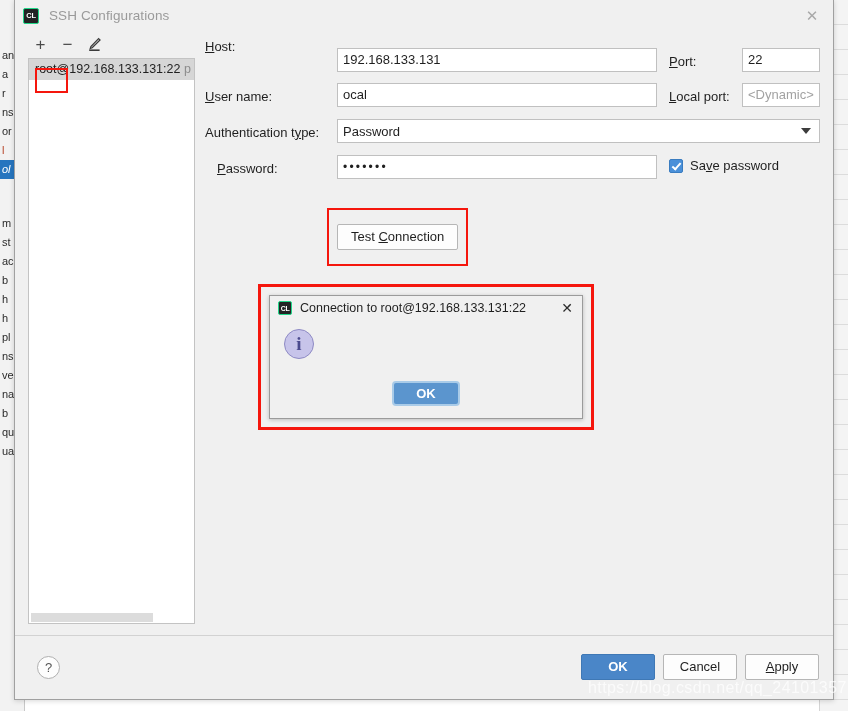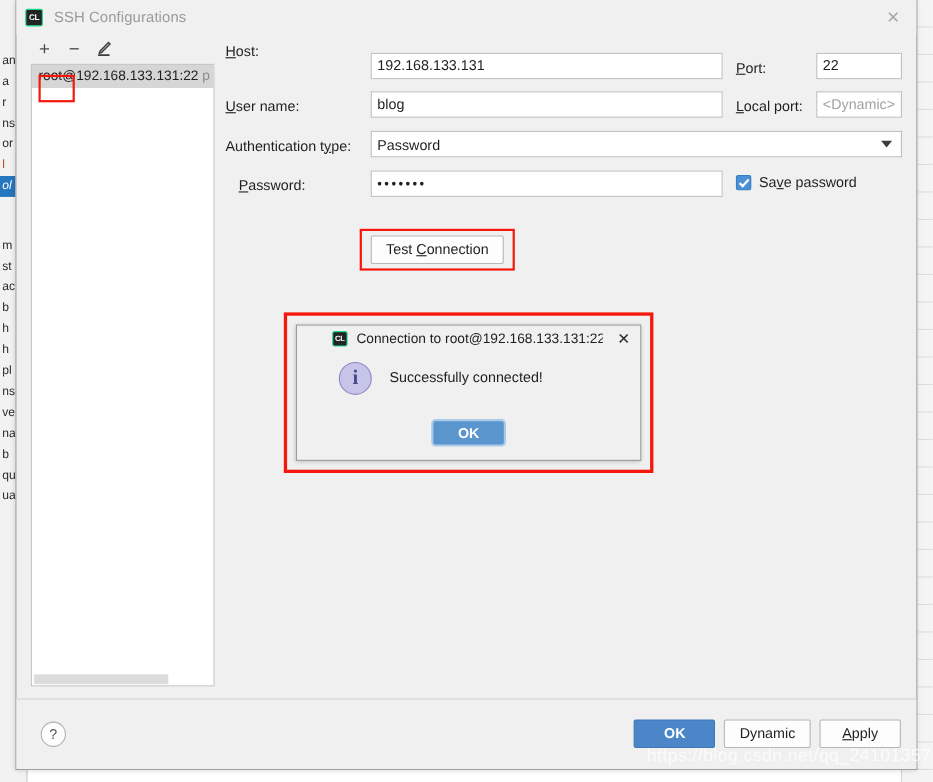--- a/index.html
+++ b/index.html
@@ -283,21 +283,21 @@
     cursor: pointer;
     box-sizing: border-box;
     white-space: nowrap;
   }
 
   
   .test-wrap {
     position: absolute;
     left: 122px; top: 177px;
     border: 2px solid #f5160d;
-    padding: 4px 8px;
+    padding: 14px 8px;
     box-sizing: border-box;
   }
 
   
   .bottom-bar {
     position: absolute;
     left: 0; right: 0; bottom: 0;
     height: 63px;
     border-top: 1px solid #d2d2d2;
     background: #f0f0f0;
@@ -343,21 +343,20 @@
     z-index: 20;
   }
   .modal {
     position: absolute;
     left: 8px; top: 8px;
     width: 314px; height: 124px;
     background: #f0f0f0;
     border: 1px solid #9b9b9b;
     box-sizing: border-box;
     box-shadow: 0 1px 4px rgba(0,0,0,0.22);
-    padding-left: 24px;
   }
   .modal-title {
     height: 24px;
     display: flex;
     align-items: center;
     padding: 0 4px 0 8px;
     gap: 8px;
   }
   .modal-title .mt-text {
     font-size: 12.5px;
@@ -537,21 +536,21 @@
       </div>
       <div class="finput" style="position:absolute; left:132px; top:17px; width:320px;">192.168.133.131</div>
       <div class="frow" style="left:464px; top:18px;justify-content:flex-end;">
         <span class="flabel"><span class="mn">P</span>ort:</span>
       </div>
       <div class="finput" style="position:absolute; left:537px; top:17px; width:78px;">22</div>
 
       <div class="frow" style="left:0; top:53px;">
         <span class="flabel"><span class="mn">U</span>ser name:</span>
       </div>
-      <div class="finput" style="position:absolute; left:132px; top:52px; width:320px;">blog</div>
+      <div class="finput" style="position:absolute; left:132px; top:52px; width:320px;">ocal</div>
       <div class="frow" style="left:464px; top:53px;">
         <span class="flabel"><span class="mn">L</span>ocal port:</span>
       </div>
       <div class="finput placeholder" style="position:absolute; left:537px; top:52px; width:78px;">&lt;Dynamic&gt;</div>
 
       <div class="frow" style="left:0; top:89px;">
         <span class="flabel">Authentication t<span class="mn">y</span>pe:</span>
       </div>
       <div class="fcombo" style="position:absolute; left:132px; top:88px; width:483px;">
         <span class="val">Password</span>
@@ -571,36 +570,35 @@
         <button class="btn">Test <span class="mn">C</span>onnection</button>
       </div>
 
     </div>
   </div>
 
   <div class="bottom-bar">
     <div class="help-btn">?</div>
     <div class="bottom-actions">
       <button class="btn primary">OK</button>
-      <button class="btn wide">Dynamic</button>
+      <button class="btn wide">Cancel</button>
       <button class="btn wide"><span class="mn">A</span>pply</button>
     </div>
   </div>
 </div>
 
 <div class="ann-modal">
   <div class="modal">
     <div class="modal-title">
       <div class="cl-icon small">CL</div>
       <div class="mt-text">Connection to root@192.168.133.131:22</div>
       <div class="modal-close">✕</div>
     </div>
     <div class="modal-content">
       <div class="info-icon">i</div>
-      <div class="modal-msg">Successfully connected!</div>
     </div>
     <div class="modal-ok-wrap">
       <div class="modal-ok">OK</div>
     </div>
   </div>
 </div>
 
 <div class="watermark">https://blog.csdn.net/qq_24101357</div>
 
 </body></html>

